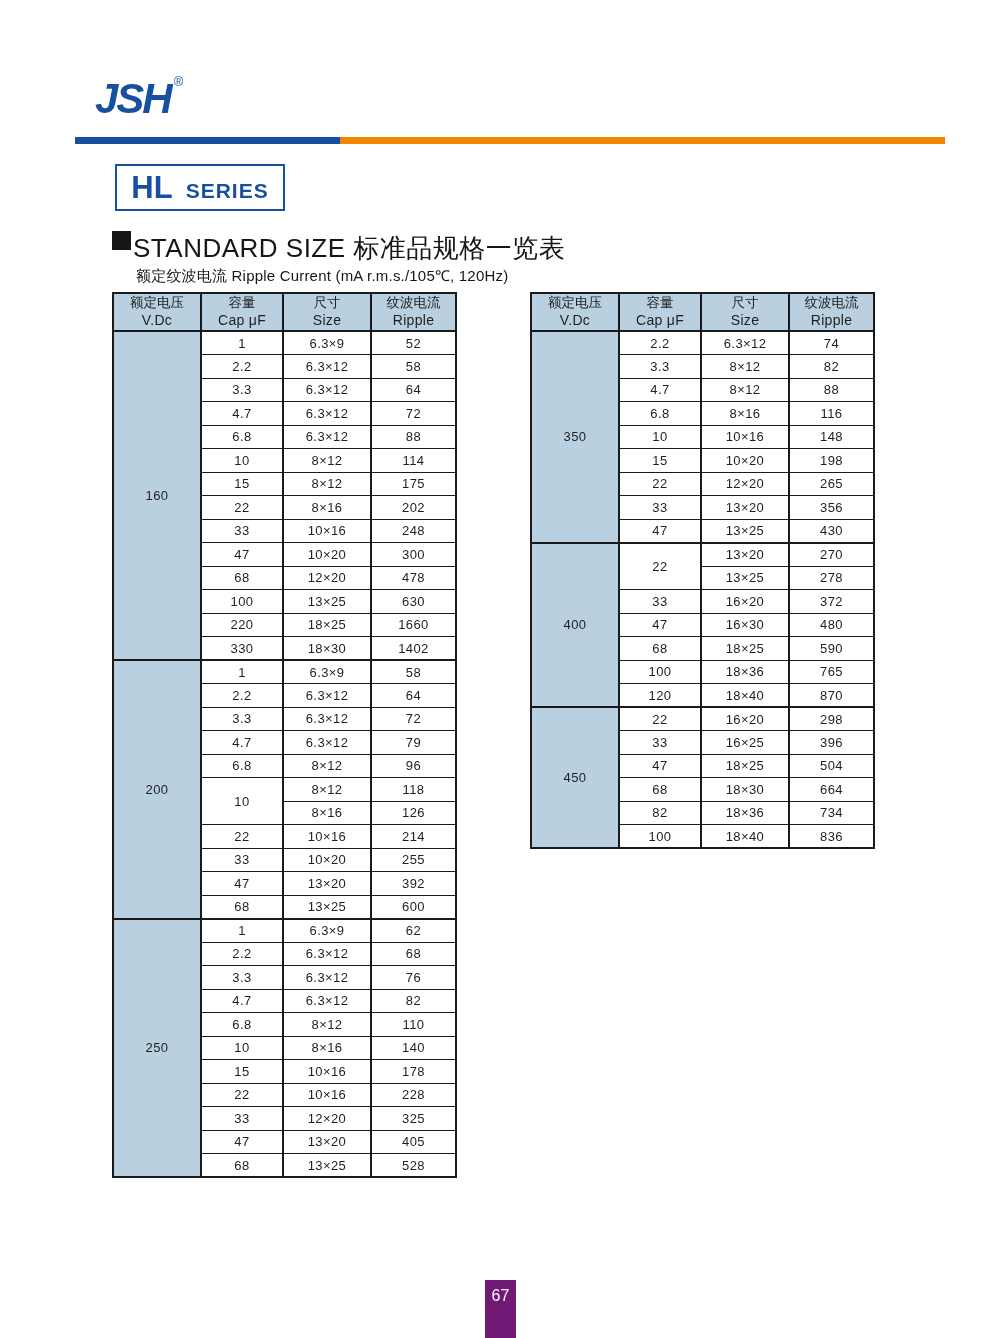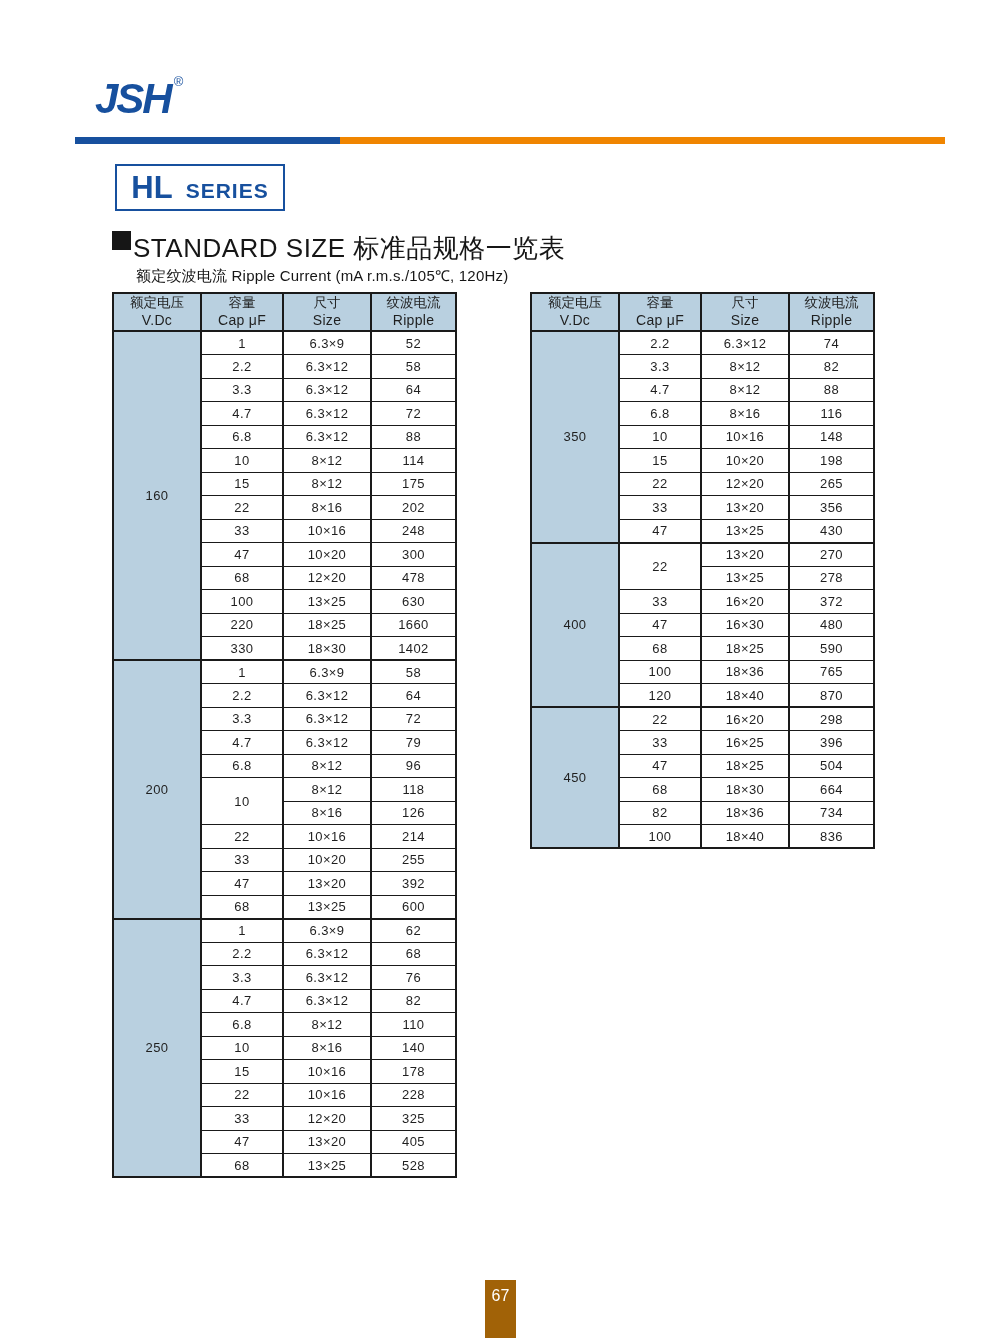--- a/index.html
+++ b/index.html
@@ -89,21 +89,21 @@
   table.spec-table tbody td{height:23.5px;letter-spacing:0.4px;}
   table.spec-table td.vcell{
     background:var(--table-header-bg);
     font-size:13px;
   }
   table.spec-table tr.section-start td{border-top-width:2px;}
   
   .page-number-box{
     position:absolute;left:485px;top:1280px;
     width:31px;height:58px;
-    background:#a16207;
+    background:#701a75;
     color:#fff;text-align:center;
     font-size:16px;padding-top:7px;
   }
 </style>
 </head>
 <body>
 
 <div class="page">
 
   <div class="logo">

